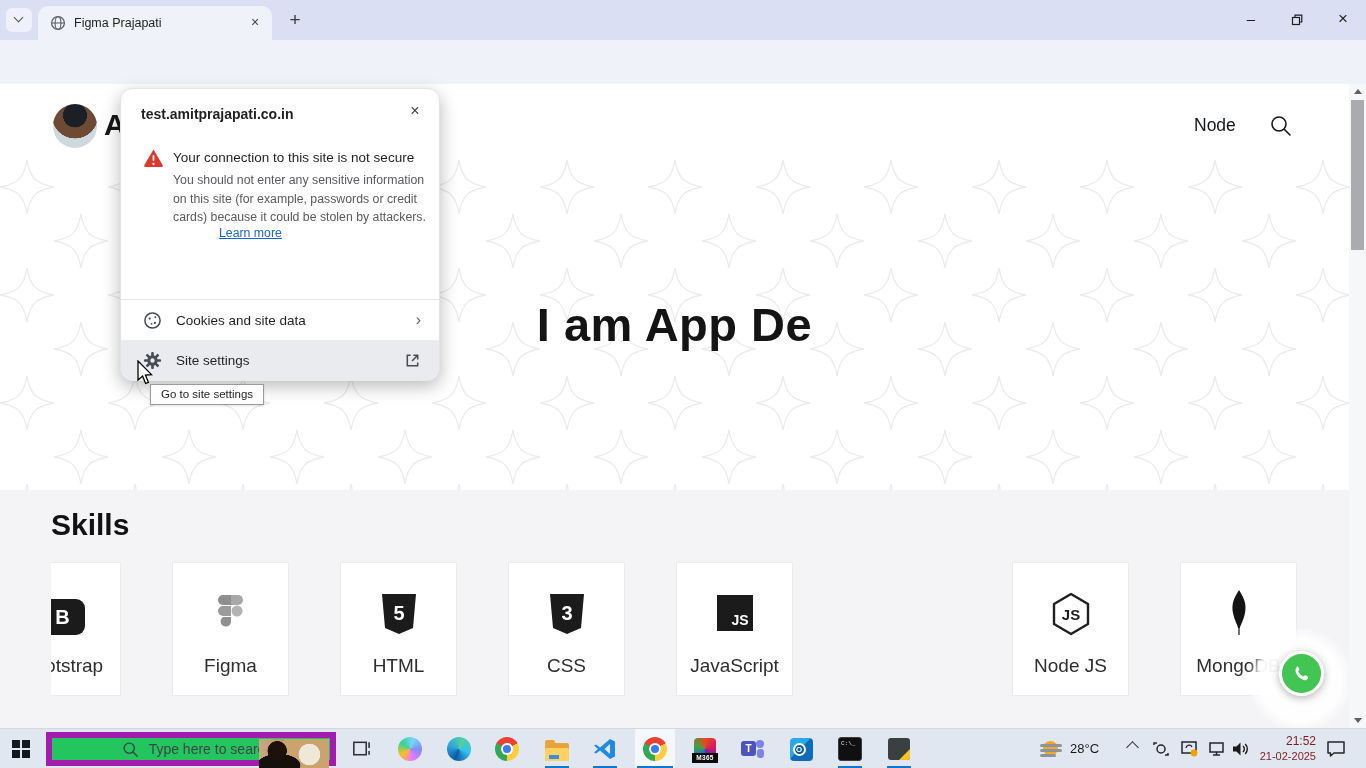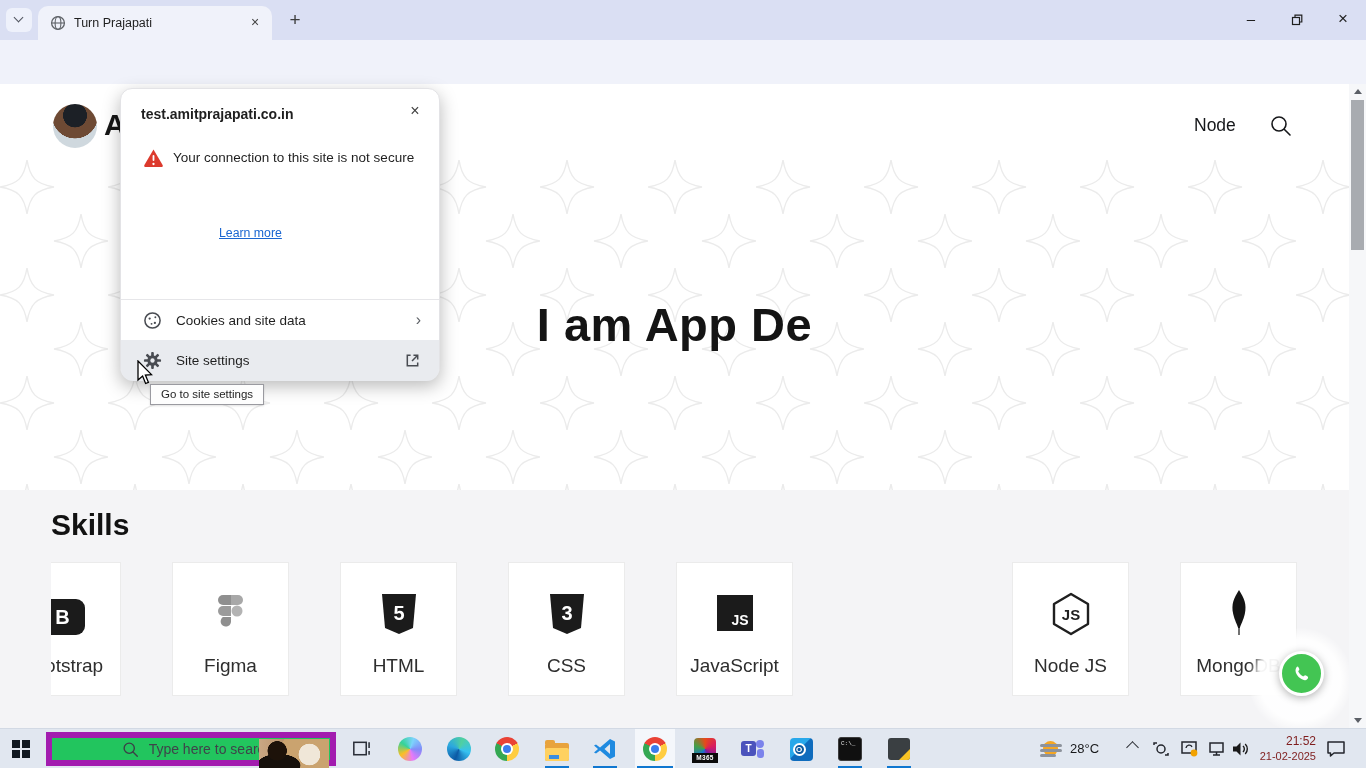--- a/index.html
+++ b/index.html
@@ -124,21 +124,21 @@
   <div id="titlebar" class="abs">
     <div id="tabsearch-btn" class="abs">
         <span class="chev"></span>
       </div>
     <div id="tab" class="abs">
       <svg class="abs" style="left:12px;top:9px" width="16" height="16" viewBox="0 0 16 16">
         <circle cx="8" cy="8" r="6.4" fill="none" stroke="#5f6368" stroke-width="1.3"></circle>
         <ellipse cx="8" cy="8" rx="2.9" ry="6.4" fill="none" stroke="#5f6368" stroke-width="1.1"></ellipse>
         <line x1="1.6" y1="8" x2="14.4" y2="8" stroke="#5f6368" stroke-width="1.1"></line>
       </svg>
-      <span id="tab-title" class="abs">Turn Prajapati</span>
+      <span id="tab-title" class="abs">Figma Prajapati</span>
       <span id="tab-close" class="abs">×</span>
     </div>
     <span id="newtab-btn" class="abs">+</span>
     <span class="winctl abs" style="left:1228px">–</span>
     <span class="winctl abs" style="left:1274px">
       <svg style="margin:14px auto 0" width="12" height="12" viewBox="0 0 12 12">
         <rect x="1.5" y="3.5" width="7" height="7" fill="none" stroke="#1f1f1f" stroke-width="1.2"></rect>
         <path d="M4,3.5 V1.2 H10.8 V8 H8.5" fill="none" stroke="#1f1f1f" stroke-width="1.2"></path>
       </svg>
     </span>
@@ -282,20 +282,21 @@
   <div id="popup" class="abs">
     <span id="popup-title" class="abs" style="font-weight:bold">test.amitprajapati.co.in</span>
     <span id="popup-close" class="abs">×</span>
 
     <svg class="abs" style="left:22px;top:59px" width="21" height="20" viewBox="0 0 21 20">
       <path d="M10.5,1.5 L19.6,17 a1.4,1.4 0 0 1 -1.2,2.1 H2.6 A1.4,1.4 0 0 1 1.4,17 Z" fill="#dc3a2d"></path>
       <rect x="9.6" y="7" width="1.8" height="6" rx=".9" fill="#fff"></rect>
       <circle cx="10.5" cy="16" r="1.15" fill="#fff"></circle>
     </svg>
     <span id="warn-headline" class="abs">Your connection to this site is not secure</span>
+    <div id="warn-body" class="abs">You should not enter any sensitive information on this site (for example, passwords or credit cards) because it could be stolen by attackers.</div>
     <a id="learn-more" class="abs plink">Learn more</a>
     <div id="popup-divider" class="abs"></div>
 
     <div id="row-cookies" class="popup-row abs">
       <svg width="19" height="19" viewBox="0 0 20 20">
         <circle cx="10" cy="10" r="8" fill="none" stroke="#494c52" stroke-width="1.6"></circle>
         <circle cx="7" cy="8" r="1.2" fill="#494c52"></circle>
         <circle cx="12.5" cy="12.5" r="1.2" fill="#494c52"></circle>
         <circle cx="9" cy="13.5" r="1" fill="#494c52"></circle>
         <circle cx="13" cy="6.5" r="1" fill="#494c52"></circle>

